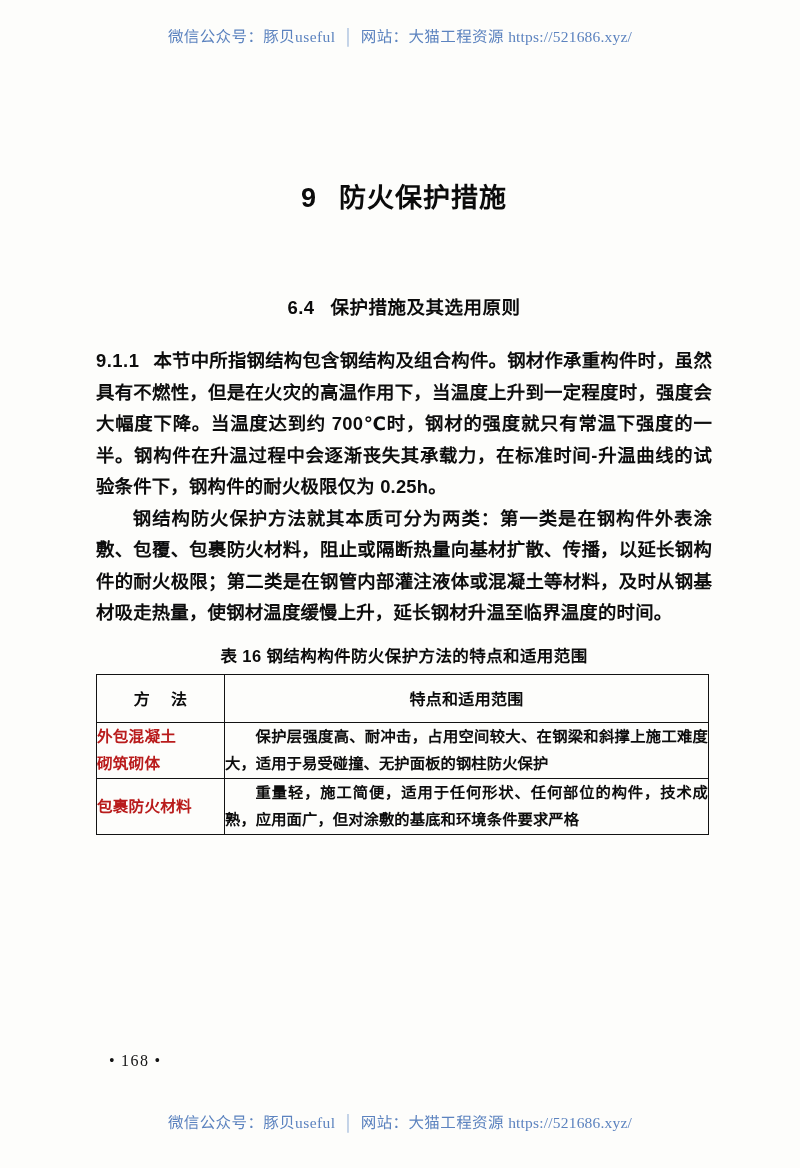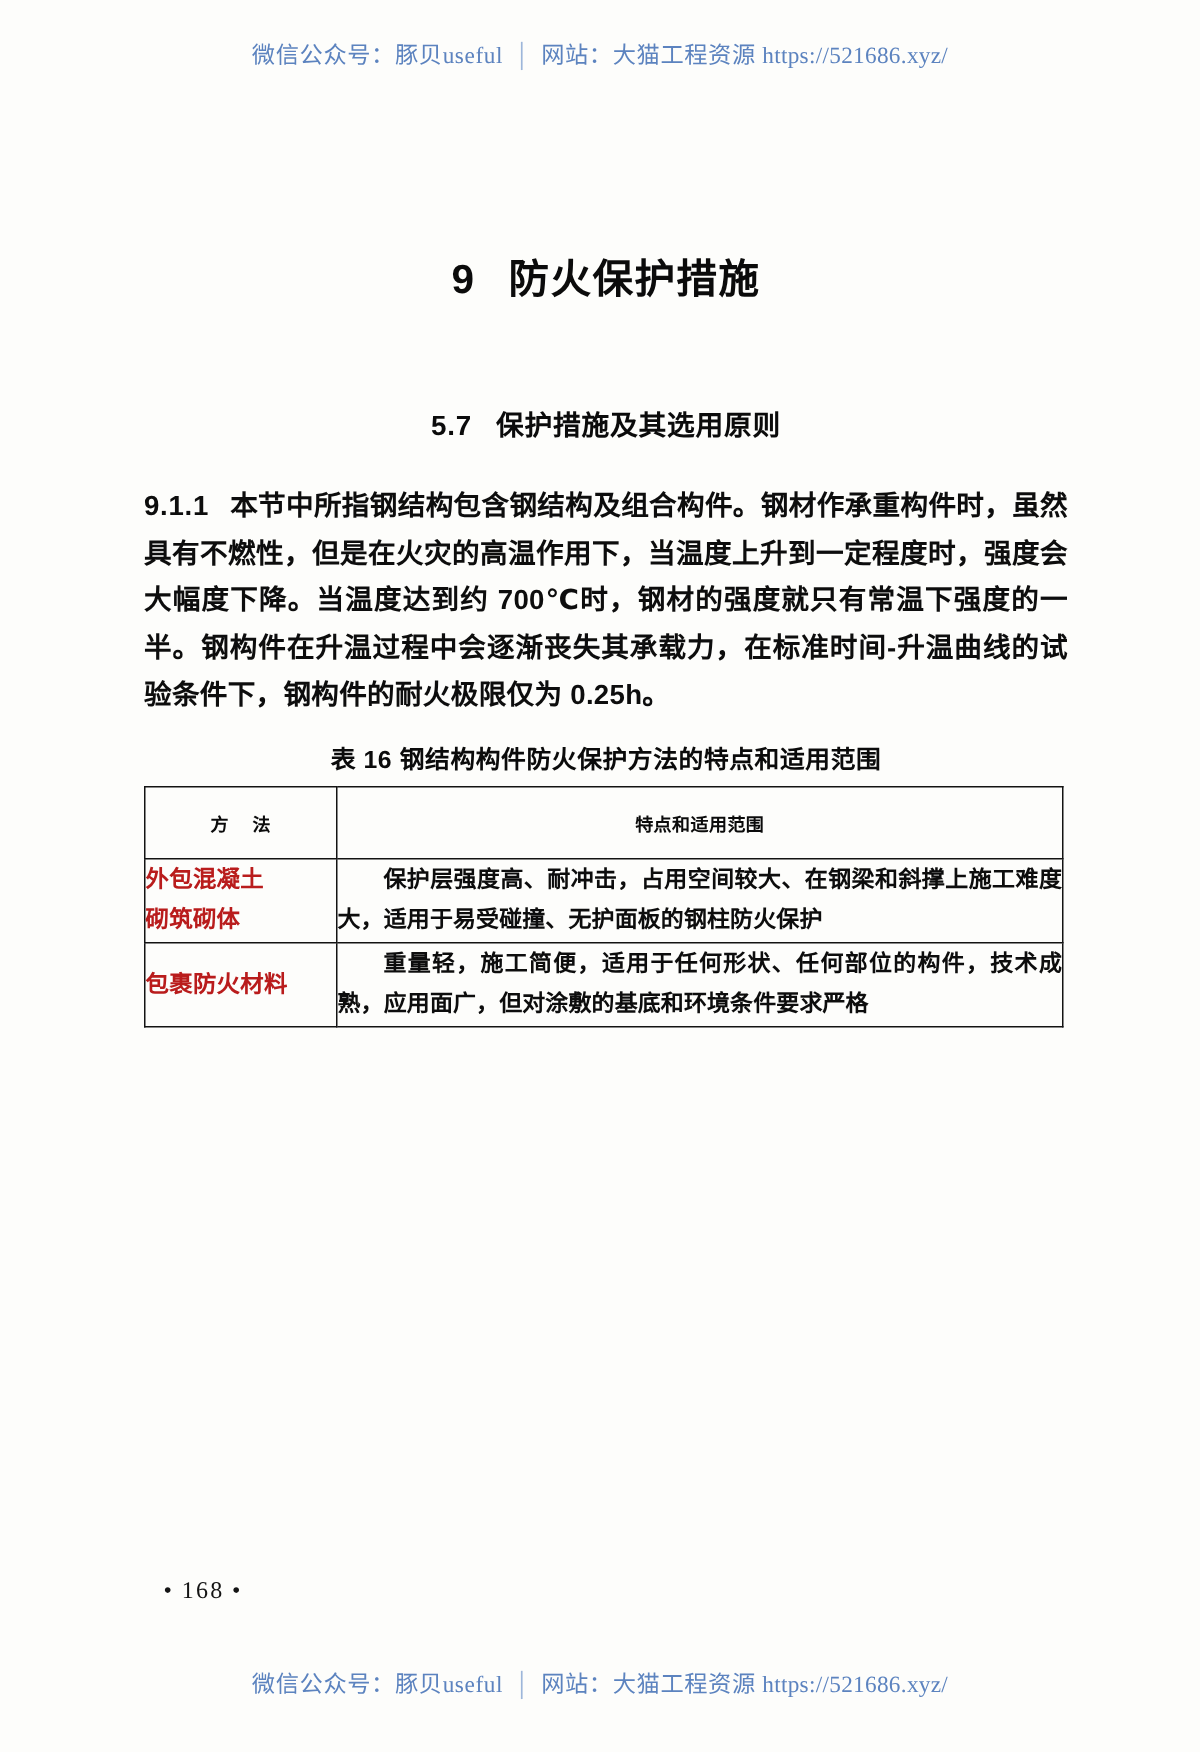--- a/index.html
+++ b/index.html
@@ -51,21 +51,21 @@
 
   
   .content {
     position: absolute;
     left: 96px;
     top: 0;
     width: 616px;
   }
 
   h1.chapter-title {
-    margin: 4px;
+    margin: 16px;
     padding-top: 160px;
     text-align: center;
     font-size: 27px;
     font-weight: bold;
     letter-spacing: 1px;
     font-family: "Liberation Sans", "DejaVu Sans", sans-serif;
     color: #0b0b0b;
   }
   h1.chapter-title .num { margin-right: 22px; }
 
@@ -125,21 +125,21 @@
   table.data-table td, table.data-table th {
     border: 1.3px solid #131313;
     padding: 0;
     vertical-align: middle;
   }
   col.col-method { width: 128px; }
   col.col-desc   { width: 484px; }
 
   th.th-method, th.th-desc {
     height: 47px;
-    font-size: 12px;
+    font-size: 16px;
     font-weight: bold;
     font-family: "Liberation Sans", "DejaVu Sans", sans-serif;
     text-align: center;
     letter-spacing: 0.3px;
     color: #0b0b0b;
   }
   th.th-method .sp { display: inline-block; width: 1.3em; }
 
   td.td-method {
     font-size: 15.6px;
@@ -186,28 +186,29 @@
     <span>微信公众号：豚贝useful</span><span class="wm-sep">│</span><span>网站：大猫工程资源</span>&nbsp;<span class="wm-url">https://521686.xyz/</span>
   </div>
 
   <div class="content">
 
     <h1 class="chapter-title">
       <span class="num">9</span><span>防火保护措施</span>
     </h1>
 
     <h2 class="section-title">
-      <span class="num">5.7</span><span>保护措施及其选用原则</span>
+      <span class="num">6.4</span><span>保护措施及其选用原则</span>
     </h2>
 
     <div class="body-block">
 
       <p class="para"><span class="clause-no">9.1.1</span><span>本节中所指钢结构包含钢结构及组合构件。钢材作承重构件时，虽然具有不燃性，但是在火灾的高温作用下，当温度上升到一定程度时，强度会大幅度下降。当温度达到约 700℃时，钢材的强度就只有常温下强度的一半。钢构件在升温过程中会逐渐丧失其承载力，在标准时间-升温曲线的试验条件下，钢构件的耐火极限仅为 0.25h。</span></p>
 
 
+      <p class="para indent">钢结构防火保护方法就其本质可分为两类：第一类是在钢构件外表涂敷、包覆、包裹防火材料，阻止或隔断热量向基材扩散、传播，以延长钢构件的耐火极限；第二类是在钢管内部灌注液体或混凝土等材料，及时从钢基材吸走热量，使钢材温度缓慢上升，延长钢材升温至临界温度的时间。</p>
 
 
     </div>
 
     <p class="table-caption">
       <span class="cap-num">表 16</span><span>钢结构构件防火保护方法的特点和适用范围</span>
     </p>
 
     <table class="data-table">
       <colgroup>

